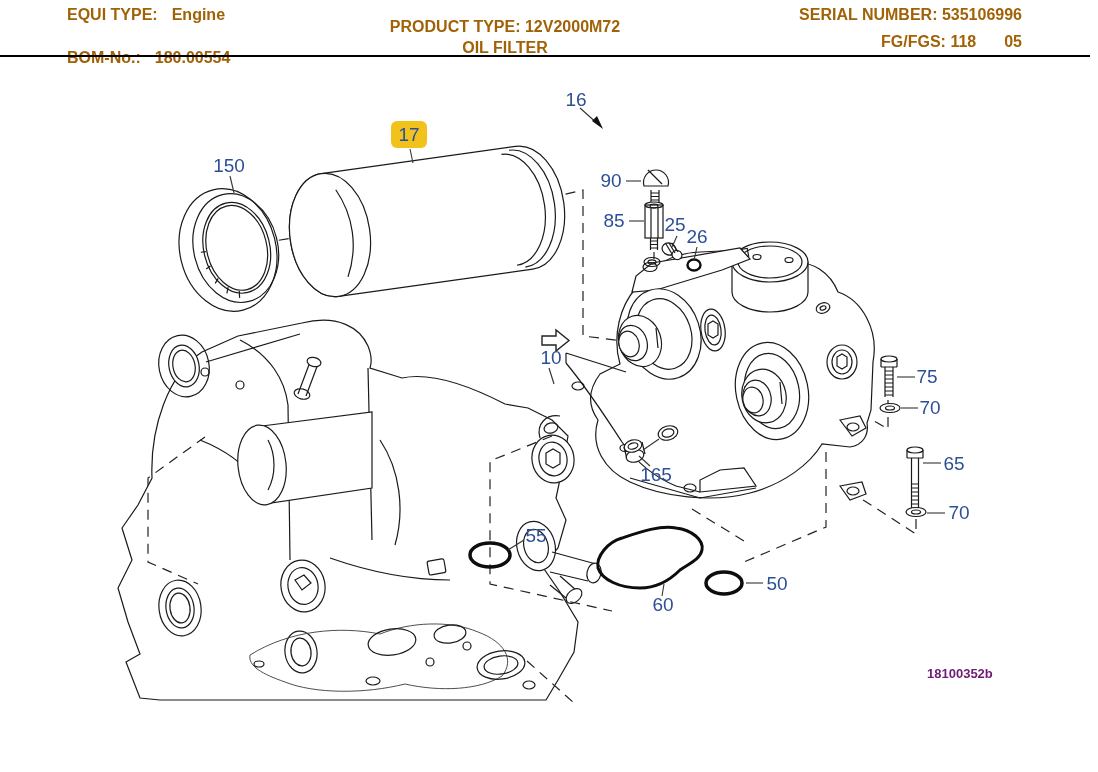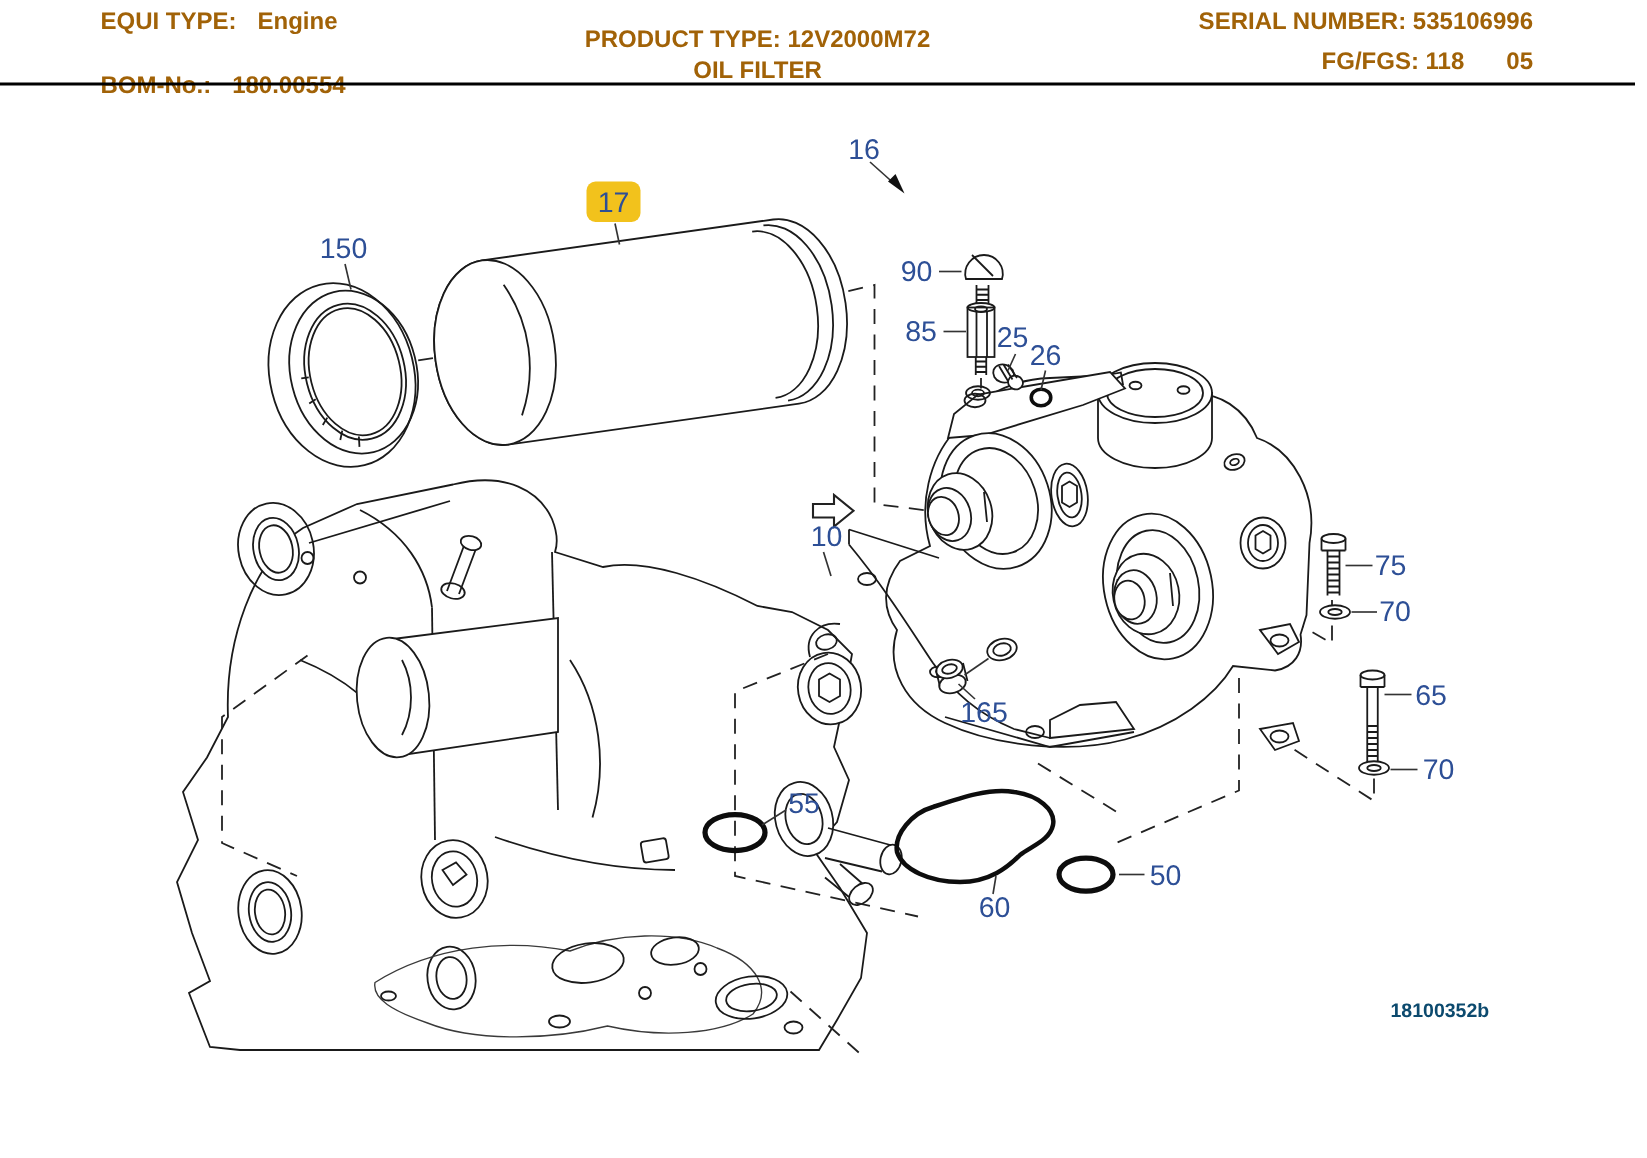--- a/index.html
+++ b/index.html
@@ -5,21 +5,21 @@
   html,body{margin:0;padding:0;background:#fff;}
   body{width:1098px;height:772px;position:relative;overflow:hidden;
        font-family:"Liberation Sans",sans-serif;}
   .hdr{position:absolute;color:#a16207;font-weight:bold;font-size:16px;white-space:pre;}
   .hdr .gap{display:inline-block;width:14px;}
   .hdr .biggap{display:inline-block;width:28px;}
   .hdr-center{left:380px;width:250px;text-align:center;}
   .hdr-right{right:76px;text-align:center;margin-left:12px;}
   #hdr-rule{position:absolute;left:0;right:8px;top:55px;height:2px;background:#000;}
   #diagram-svg{position:absolute;left:0;top:0;}
-  #drawing-number{position:absolute;left:927px;top:666px;font-size:13px;font-weight:bold;color:#0c4a6e;}
+  #drawing-number{position:absolute;left:927px;top:666px;font-size:13px;font-weight:bold;color:#701a75;}
   .ln{stroke:#1a1a1a;stroke-width:1.2;fill:none;}
   .lnf{stroke:#1a1a1a;stroke-width:1.2;fill:#fff;}
   .thin{stroke:#3a3a3a;stroke-width:0.9;fill:none;}
   .dash{stroke:#222;stroke-width:1.2;fill:none;stroke-dasharray:10 7;}
   .leader{stroke:#333;stroke-width:1.1;fill:none;}
   .thick{stroke:#0d0d0d;fill:none;}
 </style>
 </head>
 <body>
 

